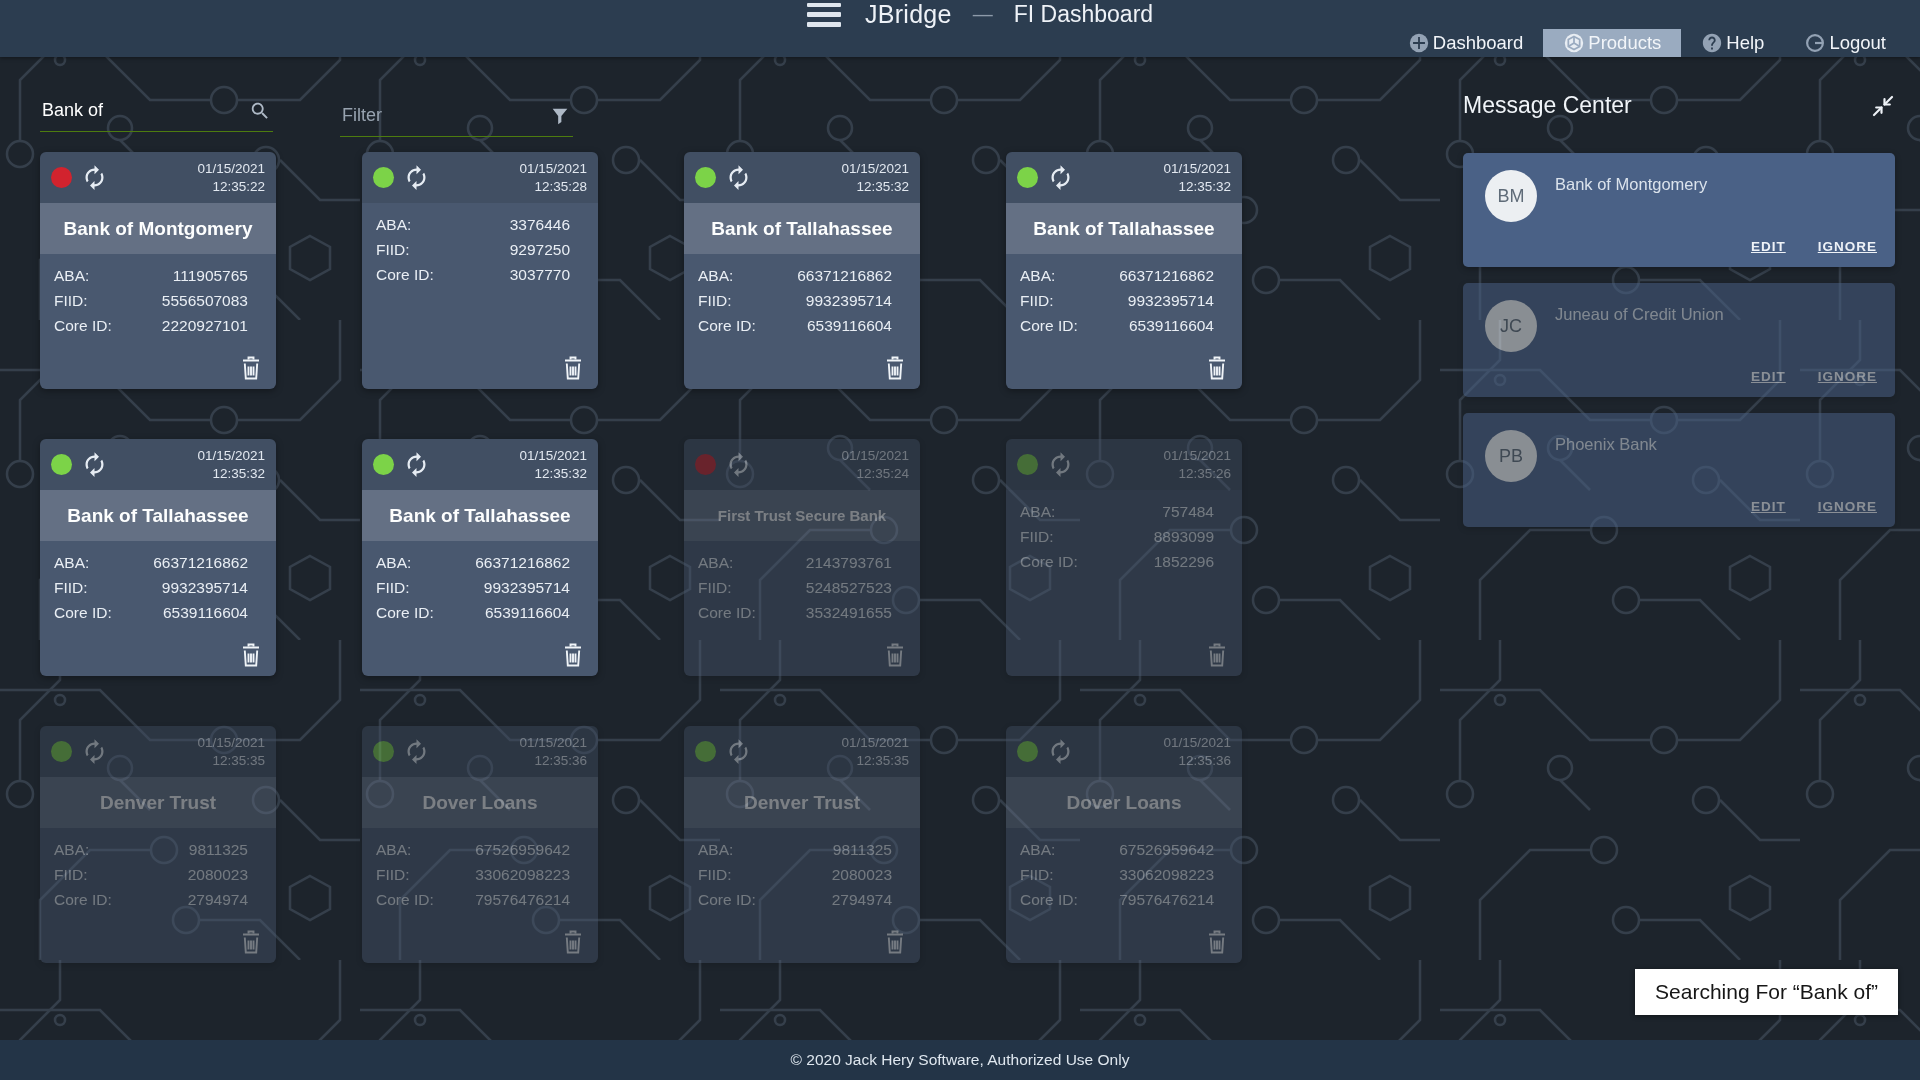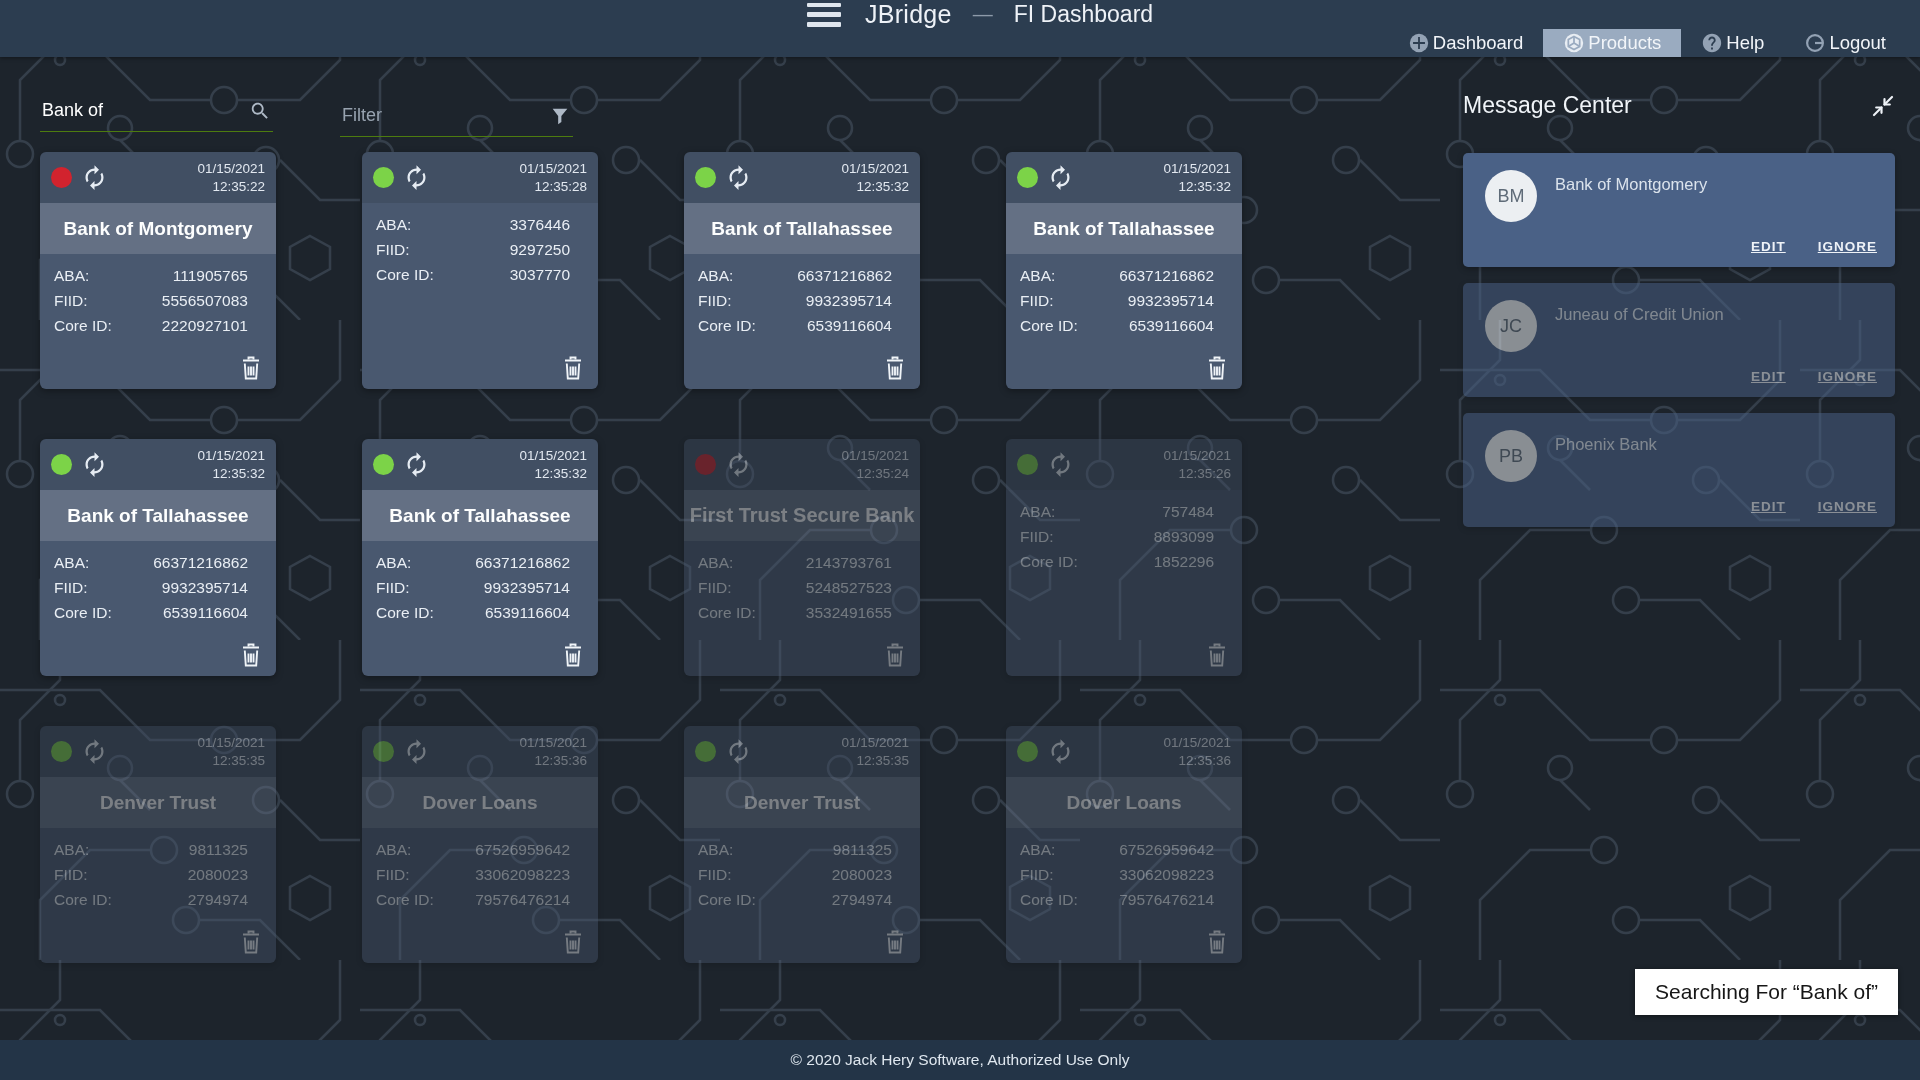--- a/index.html
+++ b/index.html
@@ -67,21 +67,21 @@
   .dot.red { background:var(--status-red,#d2232e); }
   .dot.green { background:var(--status-green,#7cd348); }
   .refresh { width:27px; height:27px; margin-left:9px; color:#e6ecf3; cursor:pointer; }
   .refresh svg { width:27px; height:27px; }
   .stamp { margin-left:auto; text-align:right; font-size:13.5px; line-height:1.3; color:#e2e8f0; }
   .title-band {
     height:51px; background:rgba(255,255,255,.15);
     display:flex; align-items:center; justify-content:center;
     font-size:19px; font-weight:700; color:#fdfefe; white-space:nowrap; padding:0 4px;
   }
-  .title-band.t-md { font-size:20px; }
+  .title-band.t-md { font-size:15px; }
   .title-band.t-sm { font-size:15.5px; }
   .card-body { padding:13px 28px 0 14px; }
   .kv { display:flex; font-size:15.5px; color:#e9eef4; margin-bottom:7px; }
   .kv .v { margin-left:auto; }
   .trash { position:absolute; right:13px; bottom:8px; width:24px; height:26px; color:#f0f4f8; cursor:pointer; }
   .trash svg { width:24px; height:26px; }
 
   
   .msg-panel { position:absolute; left:1463px; top:92px; width:432px; z-index:10; }
   .msg-head { display:flex; align-items:center; margin-bottom:34px; }

